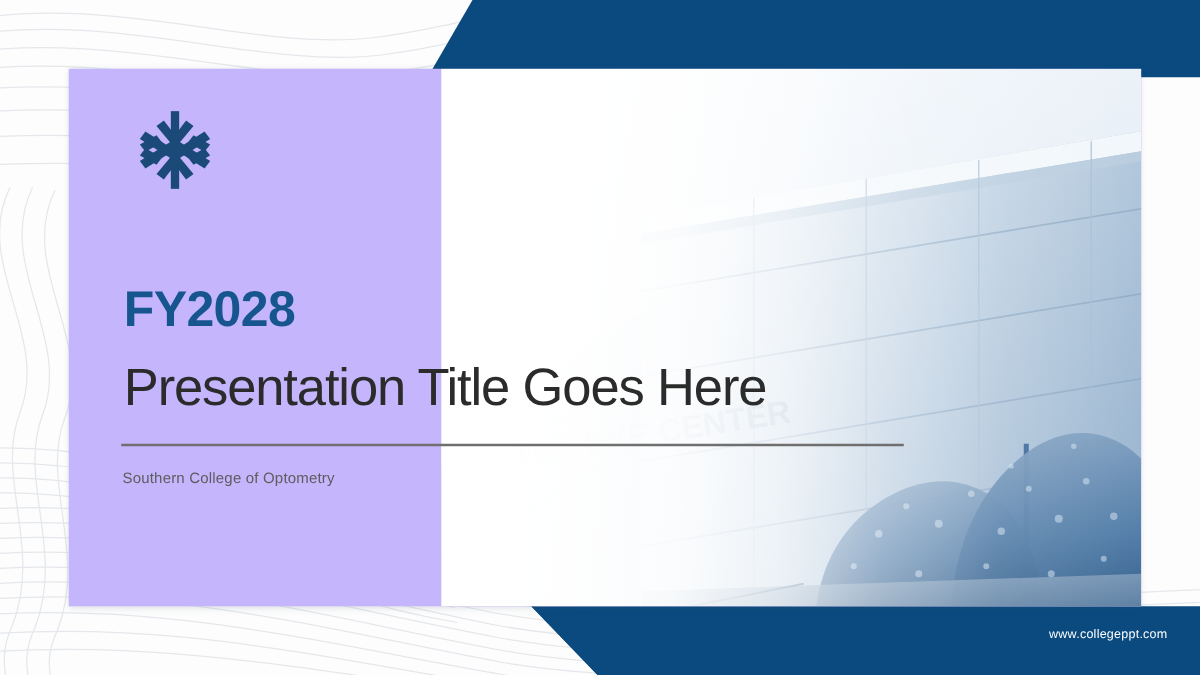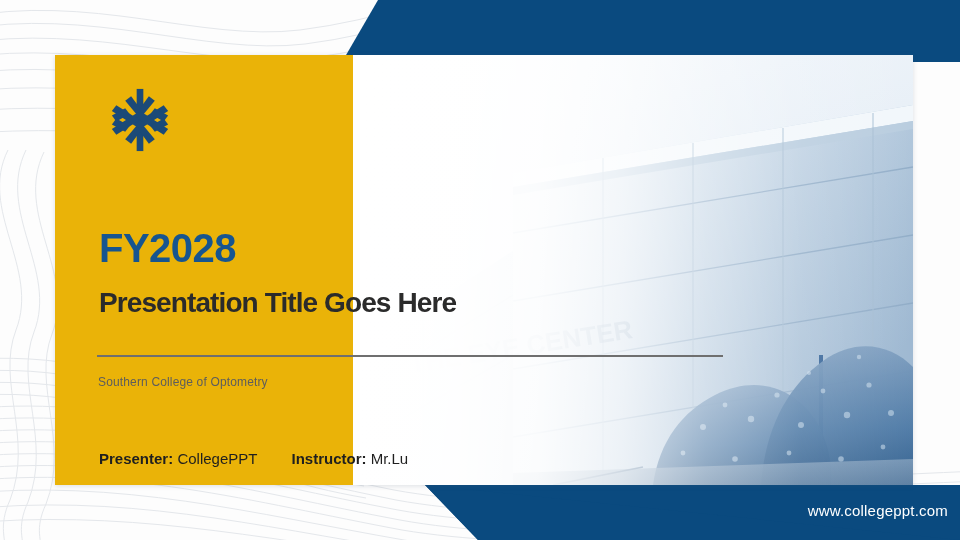--- a/index.html
+++ b/index.html
@@ -32,34 +32,34 @@
     z-index:2;
   }
 
   
   .wedge-bottom {
     position:absolute; left:0; top:470px;
     width:960px; height:70px;
     z-index:2;
   }
   .footer-url {
-    position:absolute; right:12px; top:502px;
+    position:absolute; right:26px; top:502px;
     z-index:6;
     color:#ffffff;
-    font-size:15px;
+    font-size:10px;
     letter-spacing:.2px;
     white-space:nowrap;
   }
 
   
   .card {
     position:absolute;
     left:55px; top:55px;
     width:858px; height:430px;
-    background:#eab308;
+    background:#c4b5fd;
     z-index:3;
     box-shadow:0 1px 5px rgba(70,90,110,.18);
     overflow:hidden;
   }
 
   
   .photo {
     position:absolute; right:0; top:0;
     width:560px; height:430px;
     overflow:hidden;
@@ -84,21 +84,21 @@
 
   .fy {
     position:absolute; left:44px; top:173px;
     font-size:40px; font-weight:bold;
     color:#17558f;
     letter-spacing:-.5px;
     line-height:1;
   }
   .title {
     position:absolute; left:44px; top:233px;
-    font-size:28px; font-weight:bold;
+    font-size:42px; font-weight:normal;
     color:#2b2b2b;
     letter-spacing:-.9px;
     line-height:1.05;
     white-space:nowrap;
   }
   .rule {
     position:absolute; left:42px; top:300px;
     width:626px; height:2px;
     background:#6f6f6f;
   }
@@ -300,23 +300,16 @@
       </svg>
 
       <div class="fy">FY2028</div>
 
       <div class="title">Presentation Title Goes Here</div>
 
       <div class="rule"></div>
 
       <div class="org">Southern College of Optometry</div>
 
-      <div class="byline">
-        <b>Presenter:</b>
-        <span class="val">CollegePPT</span>
-        <span class="gap"></span>
-        <b>Instructor:</b>
-        <span class="val">Mr.Lu</span>
-      </div>
 
     </div>
   </div>
 </div>
 
 </body></html>

